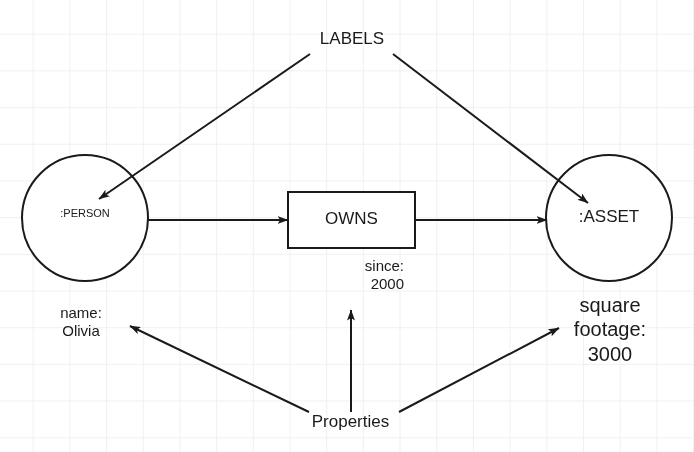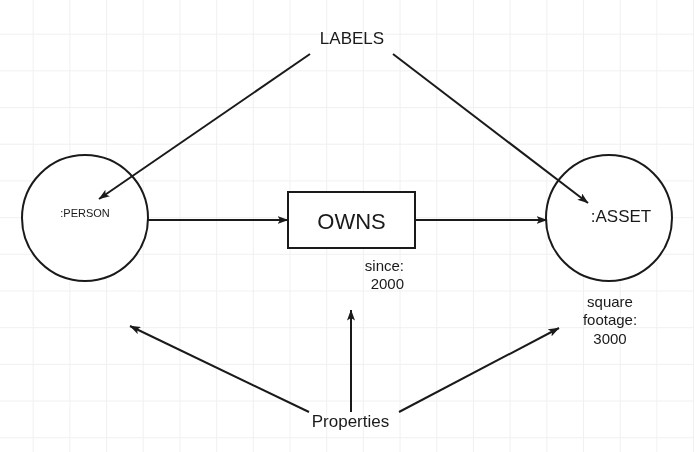--- a/index.html
+++ b/index.html
@@ -30,27 +30,27 @@
   .node-text, .free-text {
     position: absolute;
     color: #1a1a1a;
     font-family: "Liberation Sans", sans-serif;
     text-align: center;
     white-space: pre-line;
     line-height: 1.22;
     user-select: none;
   }
   .t-person   { left: 22px;  top: 207px; width: 126px; font-size: 11px; }
-  .t-asset    { left: 546px; top: 207px; width: 126px; font-size: 17px; margin-left: 12px; }
-  .t-owns     { left: 288px; top: 209px; width: 127px; font-size: 22px; }
+  .t-asset    { left: 546px; top: 207px; width: 126px; font-size: 17px; }
+  .t-owns     { left: 288px; top: 209px; width: 127px; font-size: 17px; }
   .t-labels   { left: 290px; top: 29px;  width: 124px; font-size: 17px; }
   .t-props    { left: 288px; top: 412px; width: 125px; font-size: 17px; }
   .t-since    { left: 300px; top: 257px; width: 104px; font-size: 15px; text-align: right; }
   .t-name     { left: 22px;  top: 304px; width: 118px; font-size: 15px; }
-  .t-sqft     { left: 548px; top: 293px; width: 124px; font-size: 15px; }
+  .t-sqft     { left: 548px; top: 293px; width: 124px; font-size: 20px; }
 </style>
 </head>
 <body>
 
 <div id="canvas">
 
   <svg id="diagram-svg" viewBox="0 0 694 452" xmlns="http://www.w3.org/2000/svg">
     <defs>
       <marker id="arrowFilled" markerWidth="11" markerHeight="8" refX="10.5" refY="4" orient="auto" markerUnits="userSpaceOnUse">
         <path d="M0,0 L11,4 L0,8 L2.6,4 Z" fill="#1a1a1a"></path>
@@ -84,18 +84,20 @@
 
   <div class="node-text t-owns">OWNS</div>
 
   <div class="free-text t-labels">LABELS</div>
 
   <div class="free-text t-props">Properties</div>
 
   <div class="free-text t-since">since:
 2000</div>
 
+  <div class="free-text t-name">name:
+Olivia</div>
 
   <div class="free-text t-sqft">square
 footage:
 3000</div>
 
 </div>
 
 </body></html>

